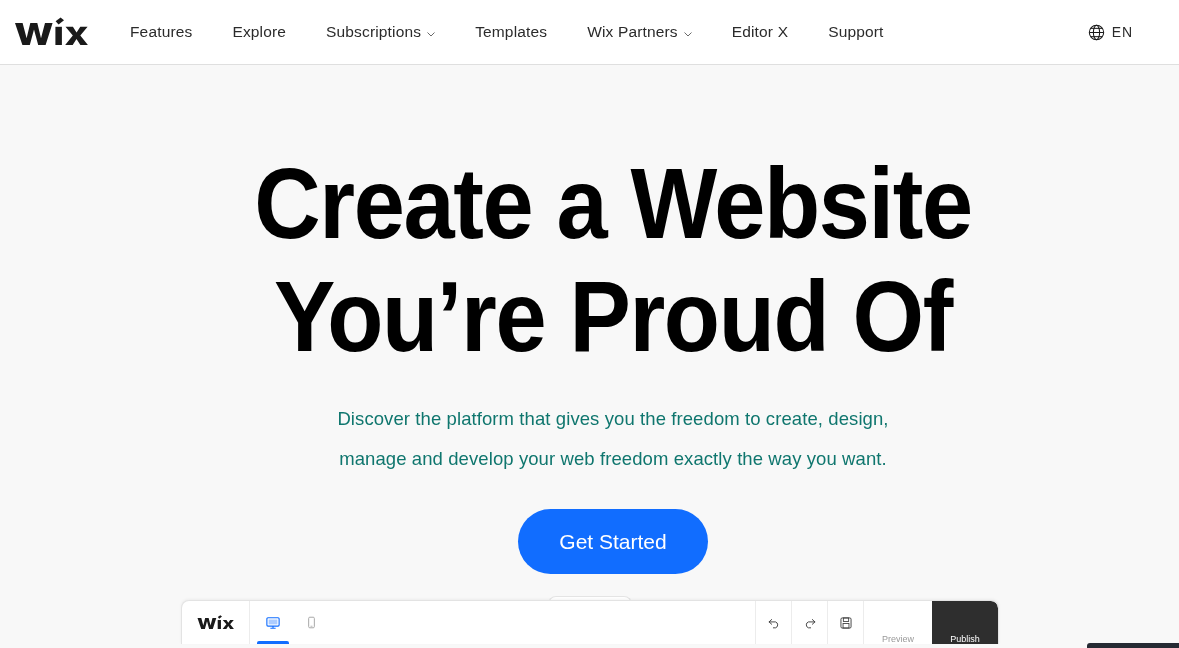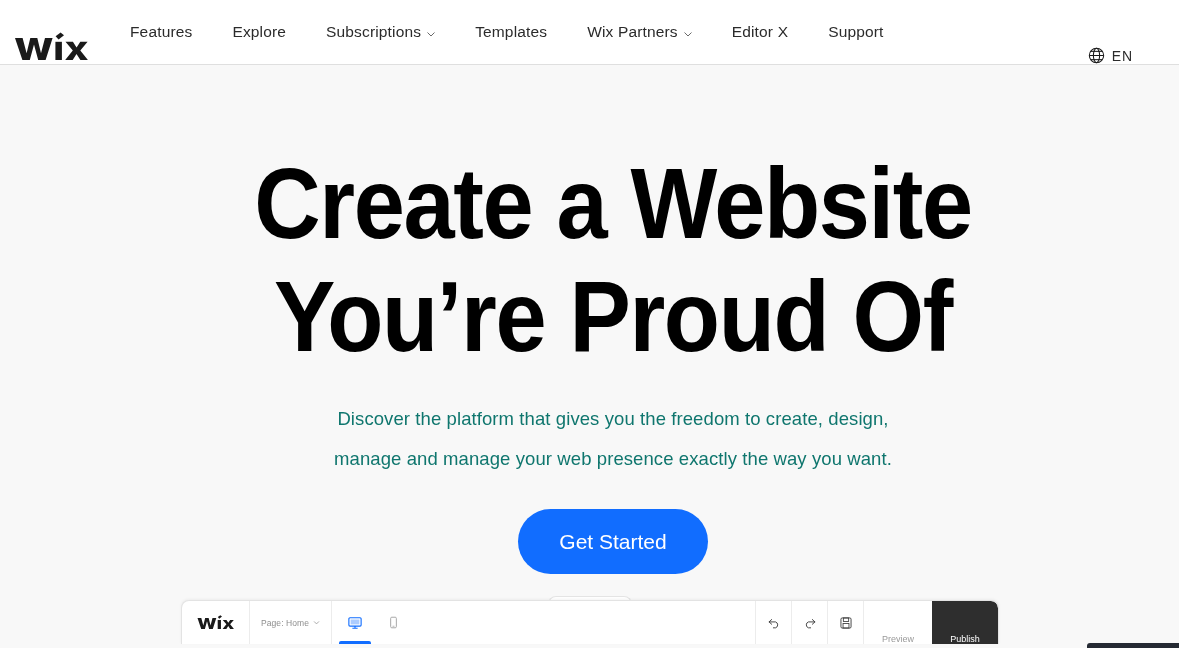--- a/index.html
+++ b/index.html
@@ -17,21 +17,21 @@
     -webkit-font-smoothing: antialiased;
   }
 
   
   .header {
     position: relative;
     height: 65px;
     background: #ffffff;
     border-bottom: 1px solid #dfdfdf;
     display: flex;
-    align-items: flex-end;
+    align-items: center;
     padding: 0 16px 0 14px;
   }
 
   .logo {
     width: 74px;
     height: 34px;
     display: flex;
     align-items: center;
     flex: 0 0 auto;
     cursor: pointer;
@@ -355,21 +355,21 @@
 
 <div class="hero">
 
   <h1 class="hero-title">
     <span class="line">Create a Website</span>
     <span class="line">You’re Proud Of</span>
   </h1>
 
   <p class="hero-sub">
     <span class="line">Discover the platform that gives you the freedom to create, design,</span>
-    <span class="line">manage and manage your web presence exactly the way you want.</span>
+    <span class="line">manage and develop your web freedom exactly the way you want.</span>
   </p>
 
   <div class="cta-wrap">
     <button class="cta">
       <span>Get Started</span>
     </button>
   </div>
 
   <div class="editor-stage">
 
@@ -383,28 +383,20 @@
         <svg viewBox="0 0 74 30" width="37" height="15" aria-hidden="true">
           <g fill="#1a1a1a">
             <path d="M1 6 L8.6 6 L12.6 21.2 L16.3 6 L23.3 6 L27 21.2 L31 6 L38.6 6 L31.6 28 L24.2 28 L20 12.6 L15.8 28 L8.4 28 Z"></path>
             <path d="M41.4 9.8 L47.9 9.8 L47.9 28 L41.4 28 Z"></path>
             <path d="M41.6 4.2 L46.6 0.6 L50 3.2 L44.6 7.4 Z"></path>
             <path d="M51.5 9.8 L58.9 9.8 L62.6 15.6 L66.3 9.8 L73.6 9.8 L66.3 18.6 L73.9 28 L66.4 28 L62.5 21.9 L58.7 28 L51.2 28 L58.8 18.6 Z"></path>
           </g>
         </svg>
       </div>
 
-      <div class="eb-cell eb-page">
-        <span>Page: Home</span>
-        <span class="chev">
-          <svg viewBox="0 0 10 10" width="7" height="7">
-              <path d="M1.5 3.5 L5 7 L8.5 3.5" fill="none" stroke="#9a9a9a" stroke-width="1.2"></path>
-            </svg>
-        </span>
-      </div>
 
       <div class="eb-cell eb-devices">
         <div class="dev-icon">
           <svg viewBox="0 0 16 16" width="14" height="14">
             <rect x="1" y="2" width="14" height="9.5" rx="1.2" fill="none" stroke="#116dff" stroke-width="1.3"></rect>
             <rect x="3" y="4" width="10" height="5.6" fill="#116dff" opacity="0.35"></rect>
             <line x1="8" y1="11.5" x2="8" y2="13.6" stroke="#116dff" stroke-width="1.3"></line>
             <line x1="5" y1="14" x2="11" y2="14" stroke="#116dff" stroke-width="1.3"></line>
           </svg>
           <div class="underline"></div>

